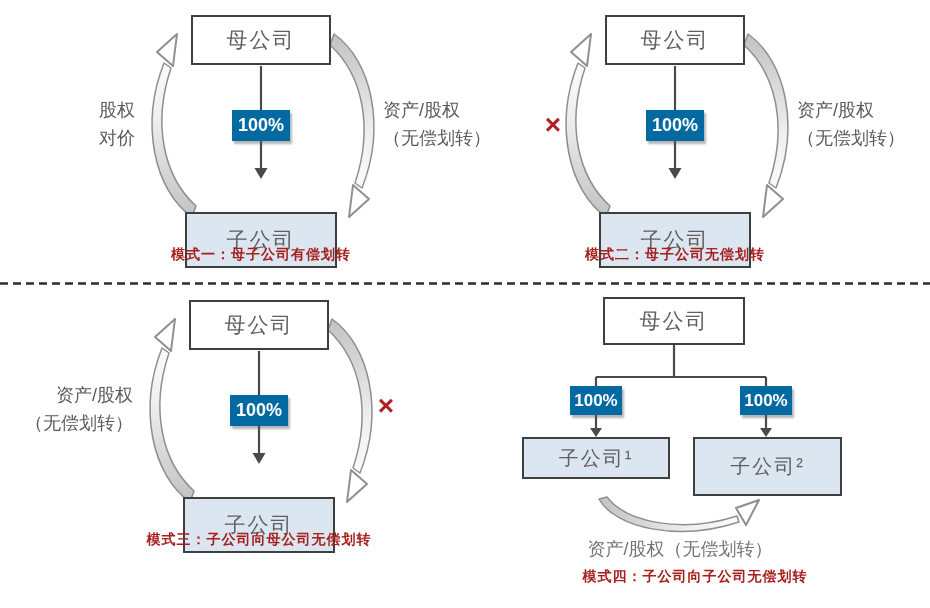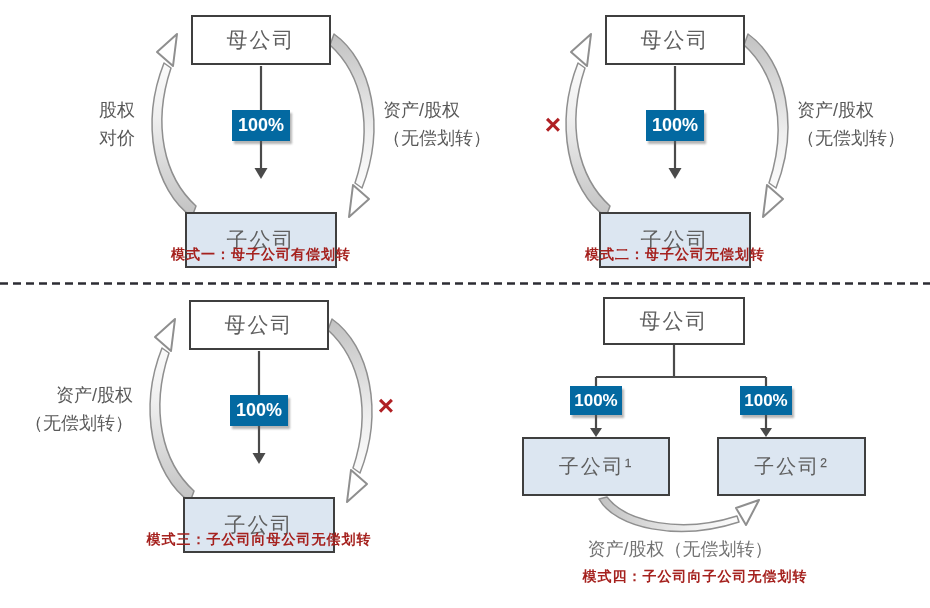--- a/index.html
+++ b/index.html
@@ -42,22 +42,22 @@
          width:40px;text-align:center;}
   .cross-left{left:68px;top:110px;}
   .cross-right{left:317px;top:106px;}
 
   .caption{position:absolute;color:#a5211e;font-weight:bold;font-size:14px;text-align:center;
            letter-spacing:1px;white-space:nowrap;}
   .std .caption{left:10px;top:246px;width:400px;}
 
   
   #q4 .parent{left:138px;top:12px;width:142px;height:48px;}
-  #q4 .sub1{left:57px;top:152px;width:148px;height:59px;font-size:20px;}
-  #q4 .sub2{left:228px;top:152px;width:149px;height:59px;font-size:20px;margin-left:24px;}
+  #q4 .sub1{left:57px;top:152px;width:148px;height:42px;font-size:20px;}
+  #q4 .sub2{left:228px;top:152px;width:149px;height:59px;font-size:20px;}
   #q4 .badge1{left:105px;top:101px;width:52px;height:29px;font-size:17px;}
   #q4 .badge2{left:275px;top:101px;width:52px;height:29px;font-size:17px;}
   #q4 .swoosh-h{left:128px;top:212px;}
   #q4 .tlabel{left:20px;top:252px;width:390px;text-align:center;color:#737373;font-size:18px;
               position:absolute;white-space:nowrap;}
   #q4 .caption{left:5px;top:283px;width:450px;position:absolute;}
 
   .divider{position:absolute;left:0;top:281px;}
 </style>
 </head>

